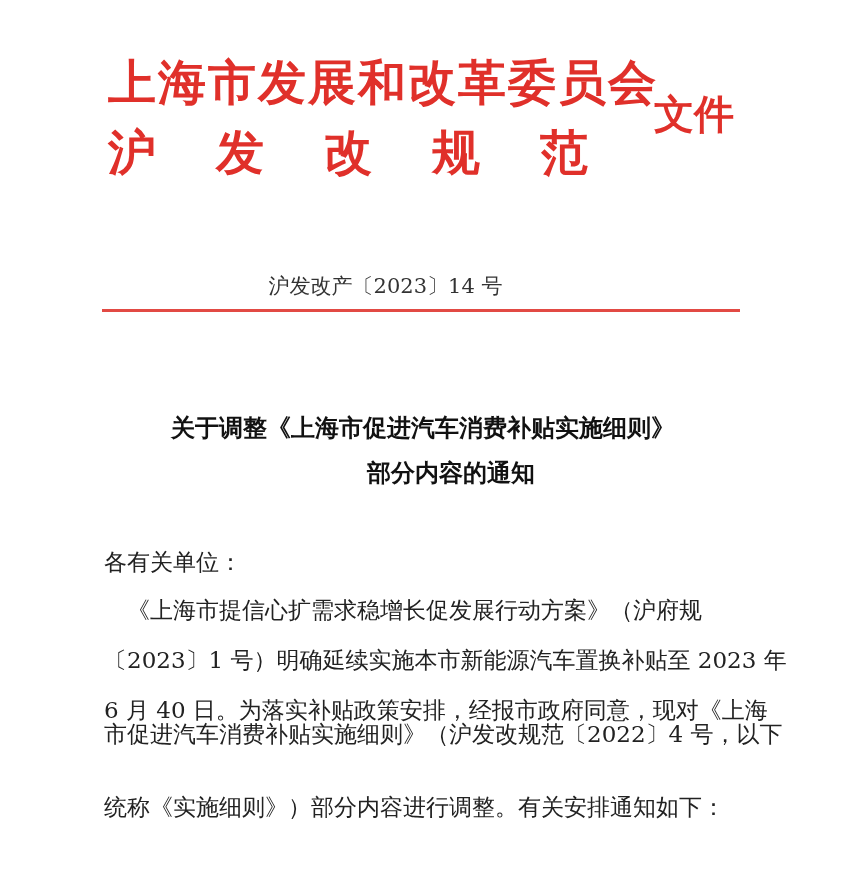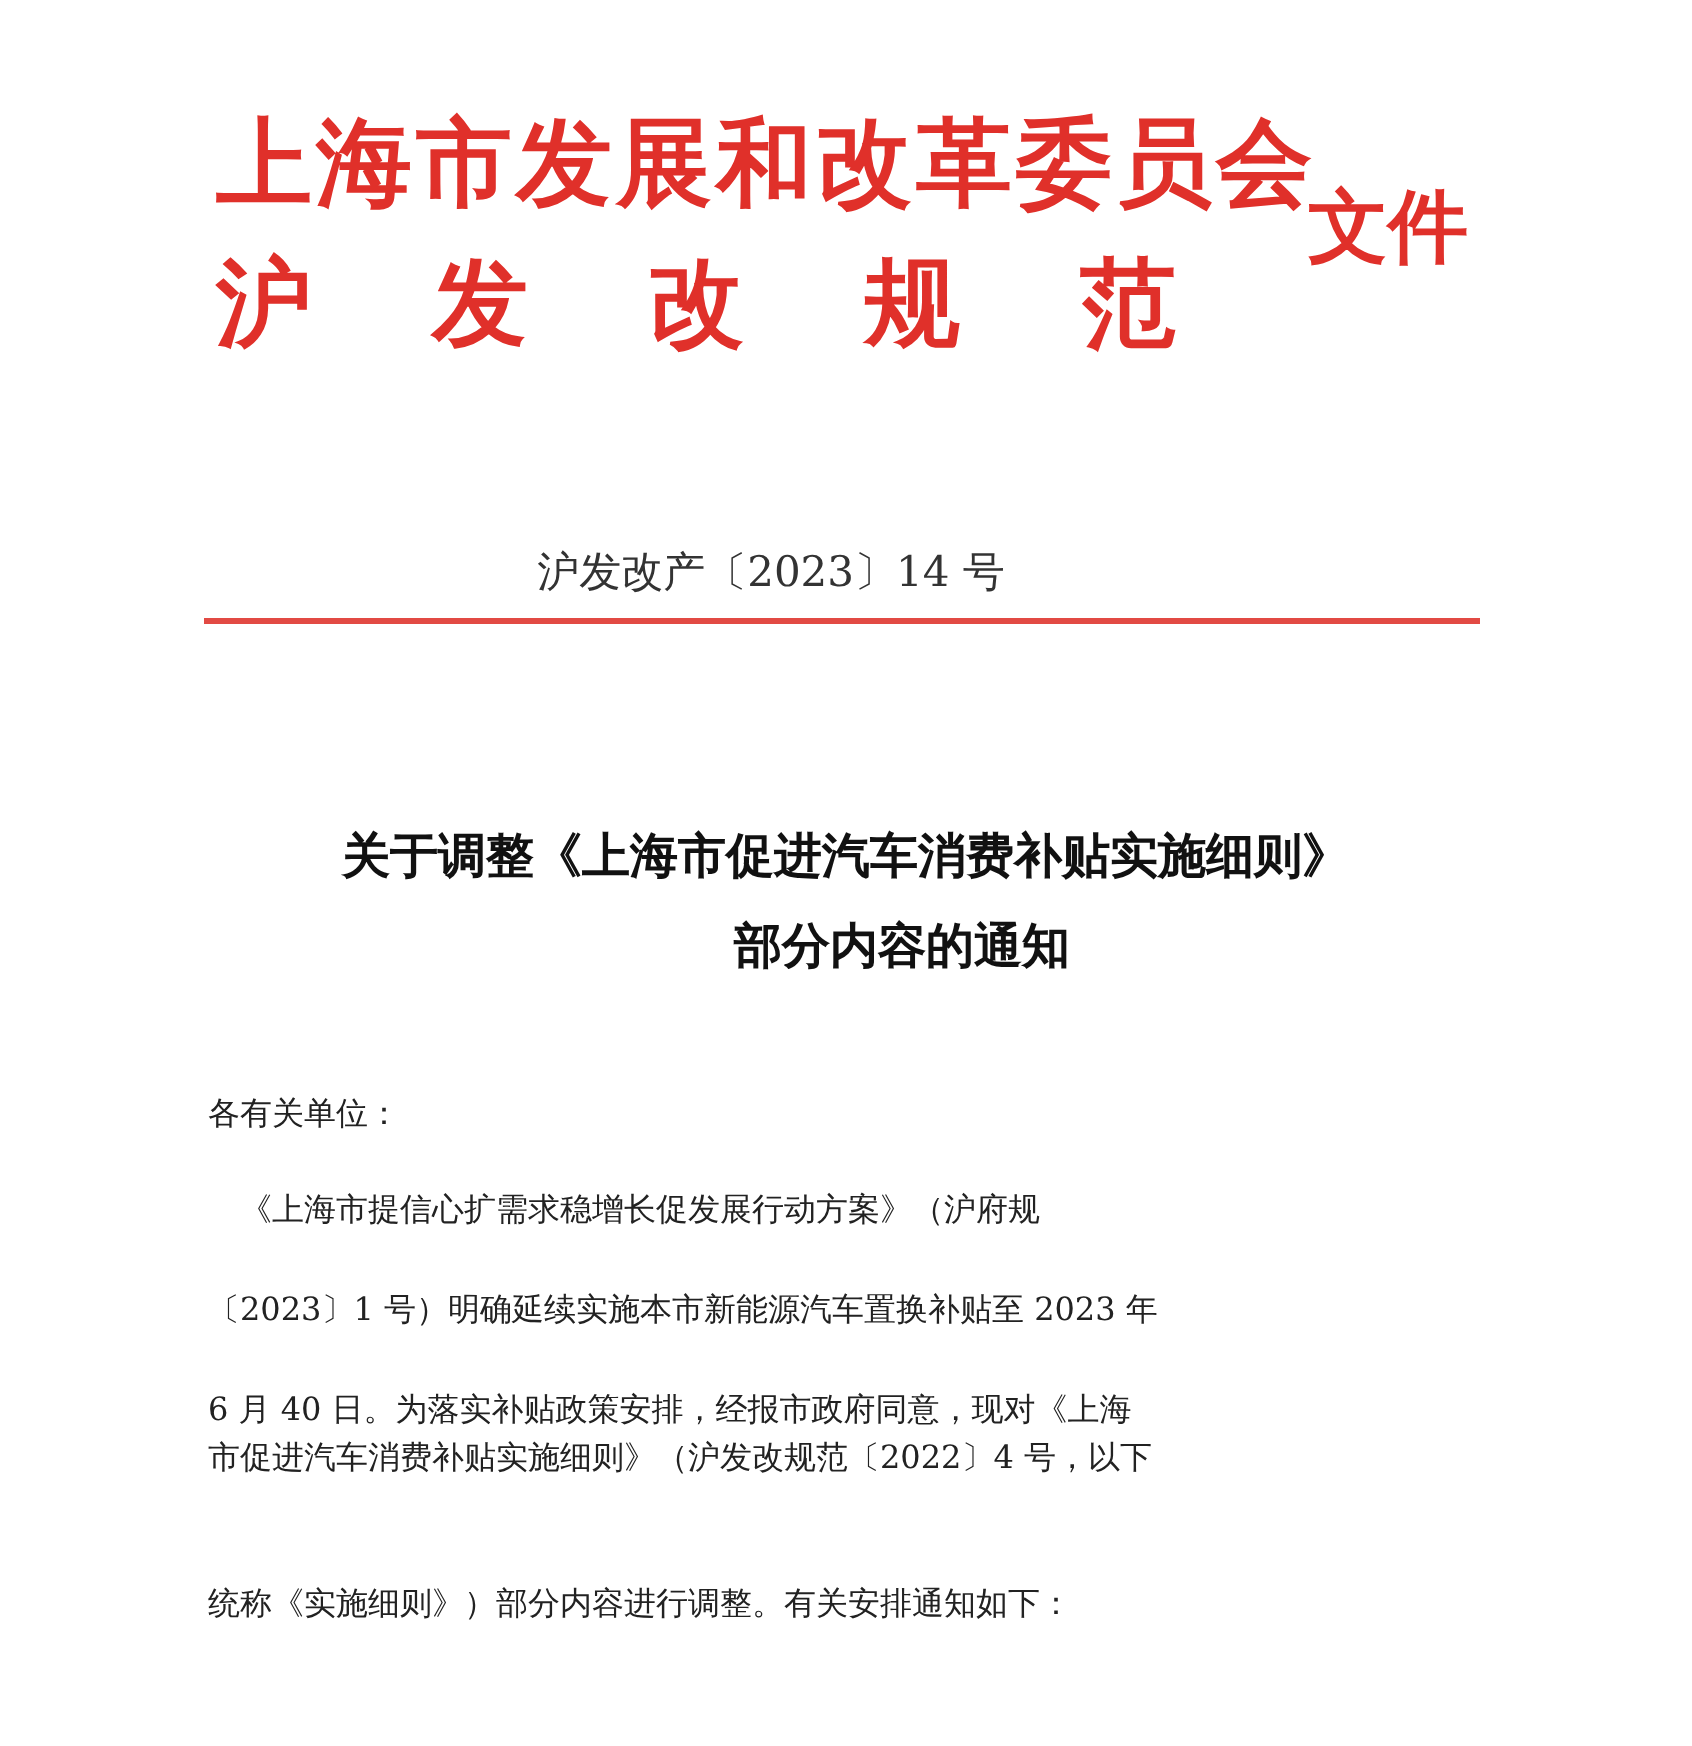--- a/index.html
+++ b/index.html
@@ -6,21 +6,21 @@
   body { width: 846px; height: 873px; position: relative; overflow: hidden; font-family: "DejaVu Serif", "Liberation Serif", serif; color: #1a1a1a; }
   .red-title { position: absolute; color: #e0302a; font-family: "DejaVu Serif", serif; font-weight: bold; font-size: 48px; line-height: 1; white-space: nowrap; }
   #title1 { left: 108px; top: 58px; letter-spacing: 2px; }
   #title2 { left: 108px; top: 128px; letter-spacing: 60px; }
   #wenjian { position: absolute; left: 654px; top: 94px; color: #e0302a; font-size: 40px; font-weight: bold; line-height: 1; }
   #docnum { position: absolute; left: 0; width: 771px; top: 272px; text-align: center; font-size: 21px; color: #333; }
   #redline { position: absolute; left: 102px; top: 309px; width: 638px; height: 3px; background: #e24a44; }
   .heading { position: absolute; left: 0; width: 846px; text-align: center; font-size: 24px; font-weight: bold; color: #111; }
   #h1 { top: 412px; }
   #h2 { top: 457px; padding-left: 28px; }
-  .para { position: absolute; left: 104px; font-size: 16px; color: #222; white-space: nowrap; }
+  .para { position: absolute; left: 104px; font-size: 23px; color: #222; white-space: nowrap; }
 </style>
 </head>
 <body>
 
 <div id="title1" class="red-title">上海市发展和改革委员会</div>
 <div id="title2" class="red-title">沪发改规范</div>
 <div id="wenjian">文件</div>
 
 <div id="docnum">沪发改产〔2023〕14 号</div>
 <div id="redline"></div>

